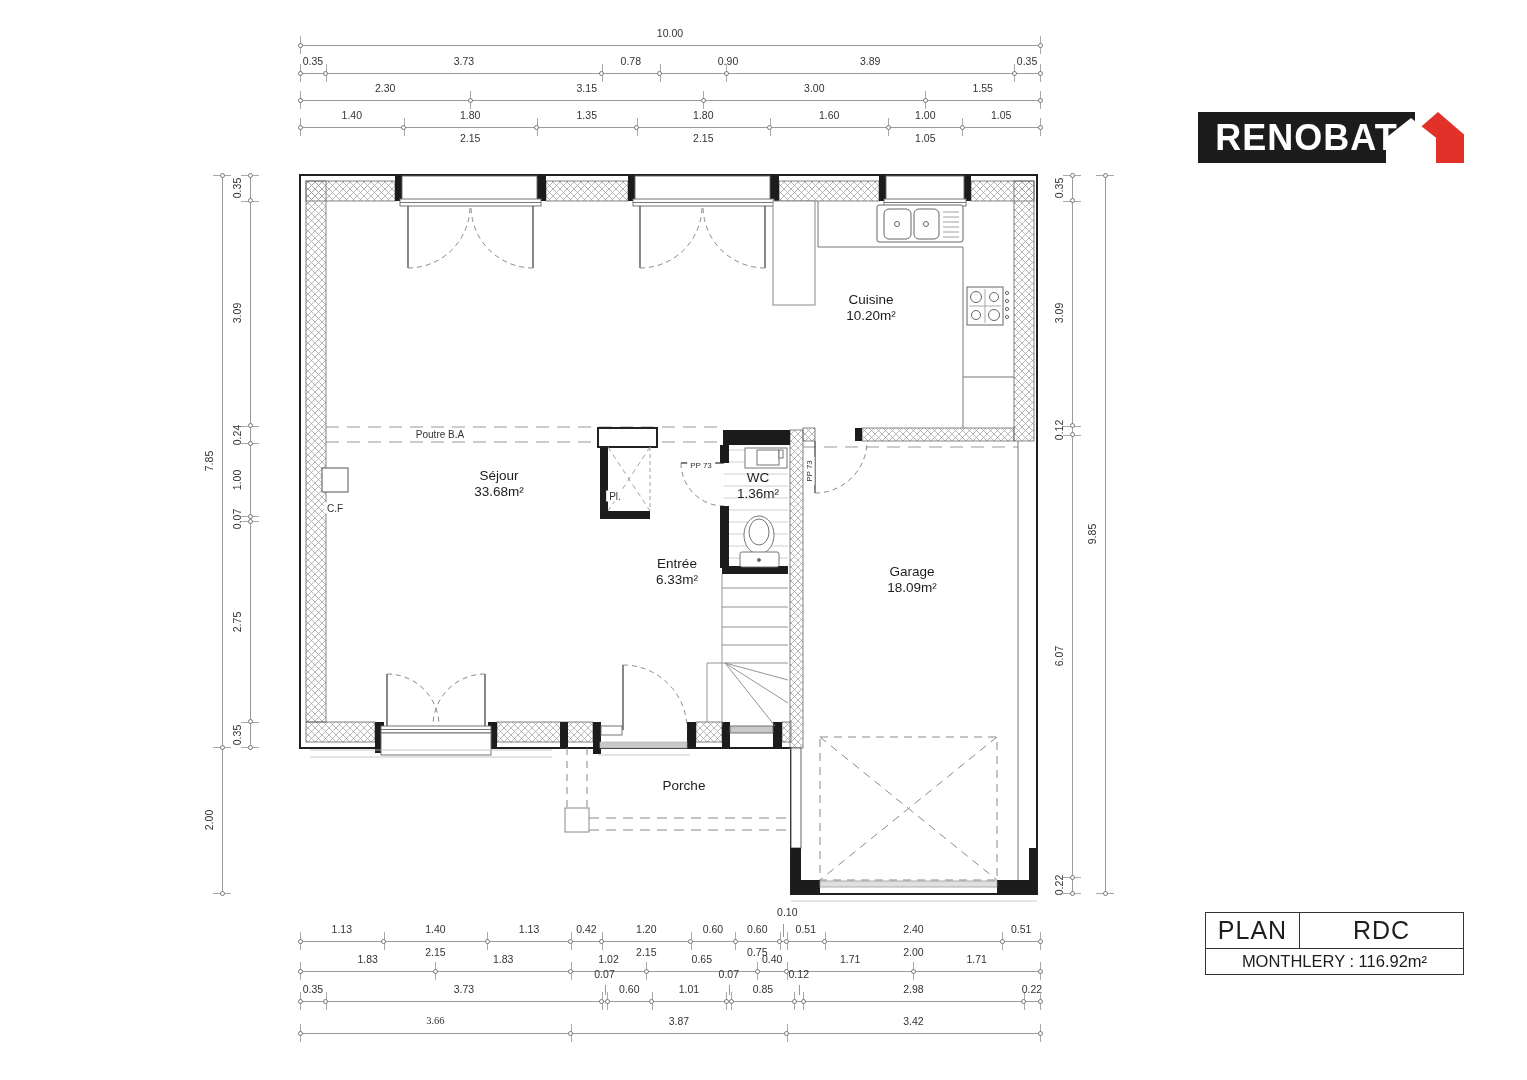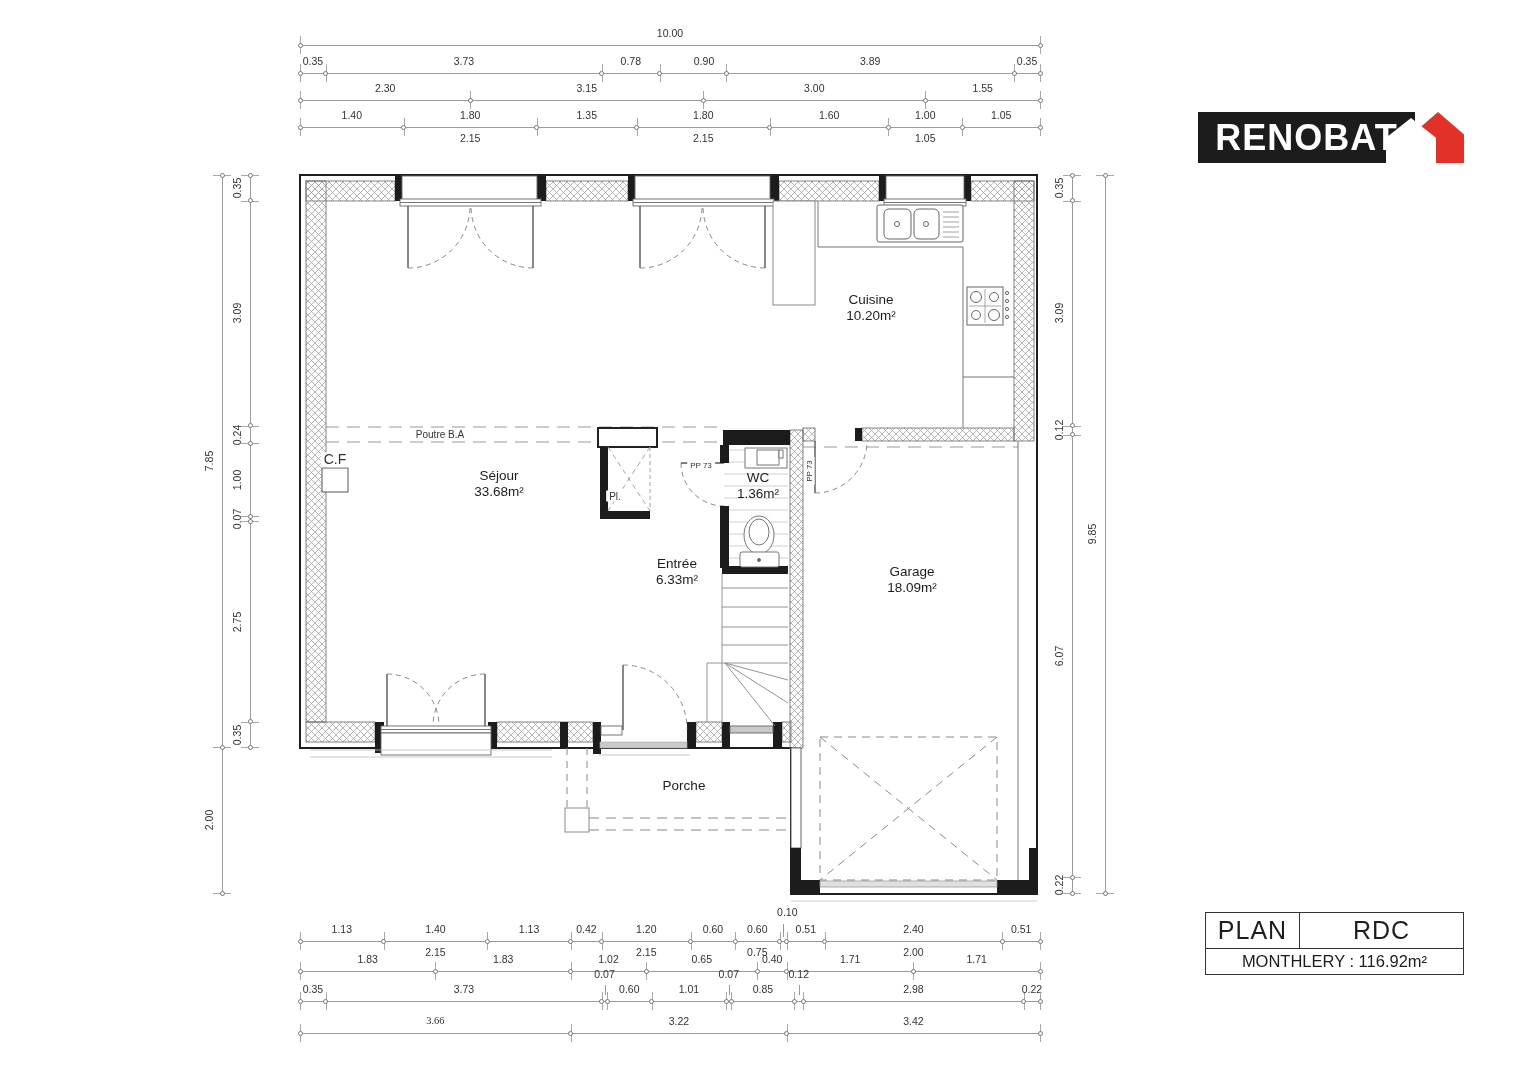--- a/index.html
+++ b/index.html
@@ -260,21 +260,21 @@
         <div>6.33m²</div>
       </div>
       <div class="room-label" style="left: 912px; top: 564px;">
         <div>Garage</div>
         <div>18.09m²</div>
       </div>
       <div class="room-label" style="left: 684px; top: 778px;">
         <div>Porche</div>
       </div>
       <div class="anno" style="left: 440px; top: 434px; font-size: 10px;">Poutre B.A</div>
-      <div class="anno" style="left: 335px; top: 460px; font-size: 14px;">C.F</div>
+      <div class="anno" style="left: 335px; top: 508px; font-size: 10px;">C.F</div>
       <div class="anno" style="left: 615px; top: 481px; font-size: 10px; margin-top: 15px;">Pl.</div>
       <div class="anno" style="left: 701px; top: 466px; font-size: 8px;">PP 73</div>
       <div class="anno" style="left: 810px; top: 471px; font-size: 8px; transform: translate(-50%, -50%) rotate(-90deg);">PP 73</div>
     </div>
 
   <div id="dims">
       <div>
         <div class="dim-line" style="left: 300px; top: 45px; width: 740px; height: 1px;"></div>
         <div class="dim-tick" style="left: 300px; top: 36px; width: 1px; height: 18px;"></div>
         <div class="dim-dot" style="left: 297.5px; top: 43px;"></div>
@@ -288,21 +288,21 @@
         <div class="dim-dot" style="left: 297.5px; top: 71px;"></div>
         <div class="dim-label" style="left: 312.95px; top: 66px; transform: translate(-50%, -100%);">0.35</div>
         <div class="dim-tick" style="left: 325.9px; top: 64px; width: 1px; height: 18px;"></div>
         <div class="dim-dot" style="left: 323.4px; top: 71px;"></div>
         <div class="dim-label" style="left: 463.91px; top: 66px; transform: translate(-50%, -100%);">3.73</div>
         <div class="dim-tick" style="left: 601.92px; top: 64px; width: 1px; height: 18px;"></div>
         <div class="dim-dot" style="left: 599.42px; top: 71px;"></div>
         <div class="dim-label" style="left: 630.78px; top: 66px; transform: translate(-50%, -100%);">0.78</div>
         <div class="dim-tick" style="left: 659.64px; top: 64px; width: 1px; height: 18px;"></div>
         <div class="dim-dot" style="left: 657.14px; top: 71px;"></div>
-        <div class="dim-label" style="left: 704px; top: 66px; transform: translate(-50%, -100%);">0.90</div>
+        <div class="dim-label" style="left: 728px; top: 66px; transform: translate(-50%, -100%);">0.90</div>
         <div class="dim-tick" style="left: 726.24px; top: 64px; width: 1px; height: 18px;"></div>
         <div class="dim-dot" style="left: 723.74px; top: 71px;"></div>
         <div class="dim-label" style="left: 870.17px; top: 66px; transform: translate(-50%, -100%);">3.89</div>
         <div class="dim-tick" style="left: 1014.1px; top: 64px; width: 1px; height: 18px;"></div>
         <div class="dim-dot" style="left: 1011.6px; top: 71px;"></div>
         <div class="dim-label" style="left: 1027.05px; top: 66px; transform: translate(-50%, -100%);">0.35</div>
         <div class="dim-tick" style="left: 1040px; top: 64px; width: 1px; height: 18px;"></div>
         <div class="dim-dot" style="left: 1037.5px; top: 71px;"></div>
       </div>
       <div>
@@ -523,21 +523,21 @@
         <div class="dim-tick" style="left: 1040px; top: 992px; width: 1px; height: 18px;"></div>
         <div class="dim-dot" style="left: 1037.5px; top: 999px;"></div>
       </div>
       <div>
         <div class="dim-line" style="left: 300px; top: 1033px; width: 740px; height: 1px;"></div>
         <div class="dim-tick" style="left: 300px; top: 1024px; width: 1px; height: 18px;"></div>
         <div class="dim-dot" style="left: 297.5px; top: 1031px;"></div>
         <div class="dim-label" style="left: 435.42px; top: 1026px; transform: translate(-50%, -100%); font-family: Liberation Serif, serif;">3.66</div>
         <div class="dim-tick" style="left: 570.84px; top: 1024px; width: 1px; height: 18px;"></div>
         <div class="dim-dot" style="left: 568.34px; top: 1031px;"></div>
-        <div class="dim-label" style="left: 678.88px; top: 1026px; transform: translate(-50%, -100%);">3.22</div>
+        <div class="dim-label" style="left: 678.88px; top: 1026px; transform: translate(-50%, -100%);">3.87</div>
         <div class="dim-tick" style="left: 786.92px; top: 1024px; width: 1px; height: 18px;"></div>
         <div class="dim-dot" style="left: 784.42px; top: 1031px;"></div>
         <div class="dim-label" style="left: 913.46px; top: 1026px; transform: translate(-50%, -100%);">3.42</div>
         <div class="dim-tick" style="left: 1040px; top: 1024px; width: 1px; height: 18px;"></div>
         <div class="dim-dot" style="left: 1037.5px; top: 1031px;"></div>
       </div>
     </div>
 
   <div class="logo">
     <div class="house house-red"></div>

